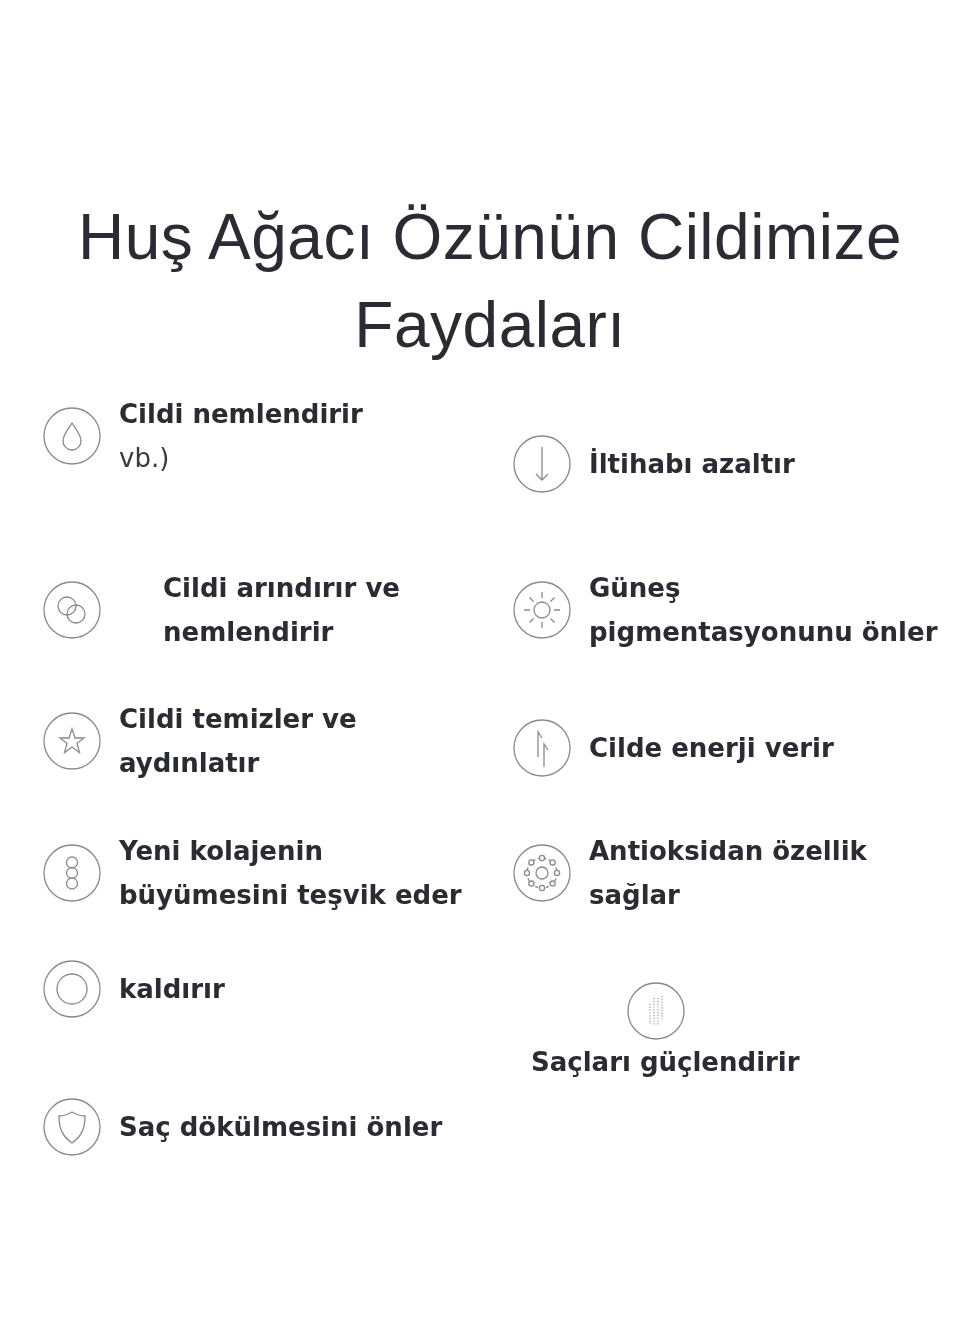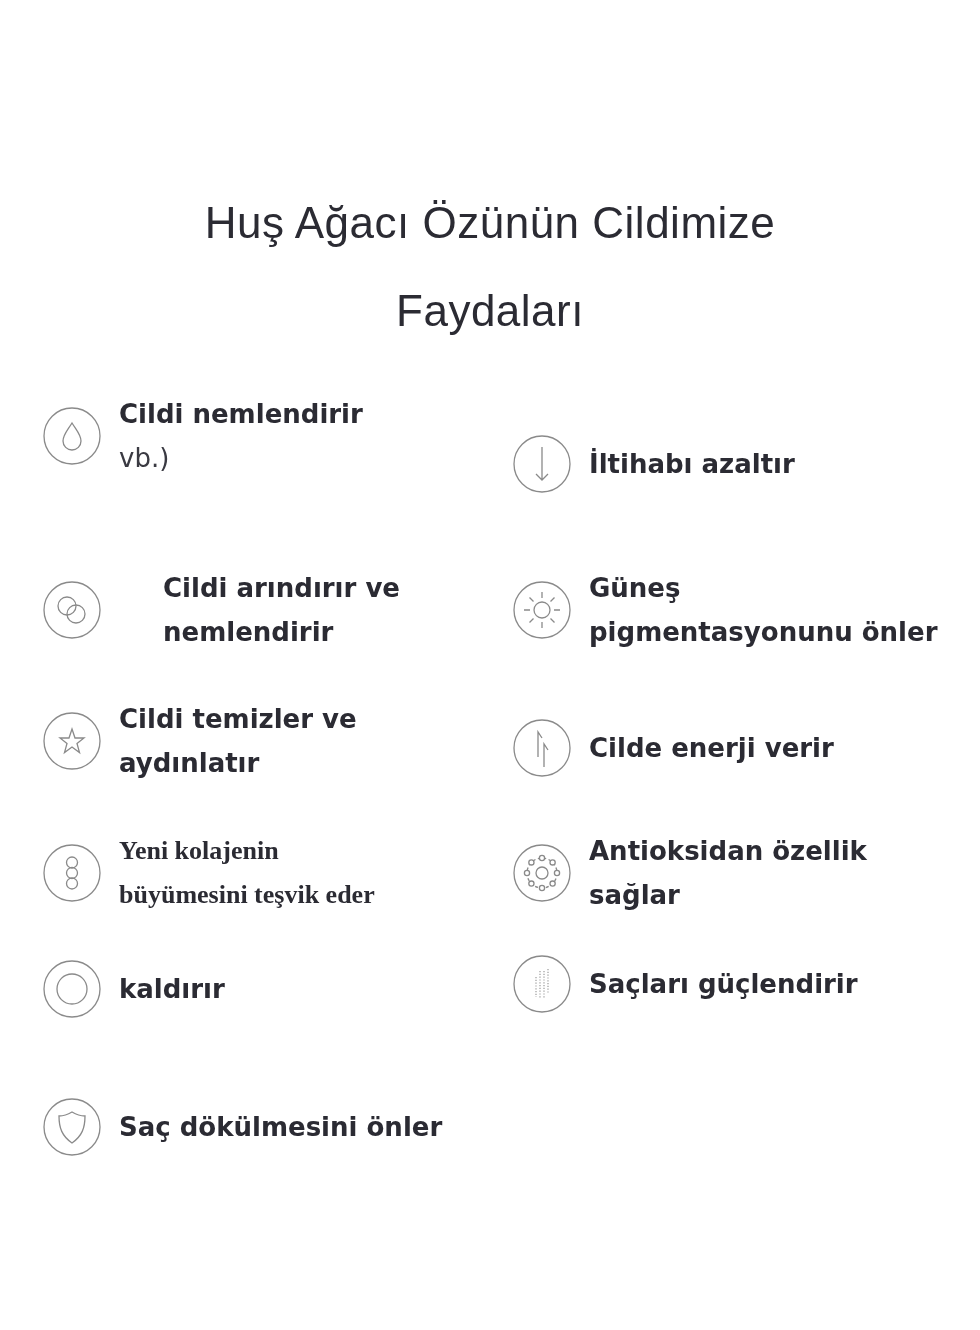--- a/index.html
+++ b/index.html
@@ -1,20 +1,20 @@
 <!DOCTYPE html>
 <html><head>
 <meta charset="utf-8">
 <style>
   html, body { margin: 0; padding: 0; background: #ffffff; }
   body { width: 980px; height: 1330px; position: relative; overflow: hidden;
          font-family: "DejaVu Sans", "Liberation Sans", sans-serif; color: #2a2a30; }
   .title { position: absolute; left: 0; top: 150px; width: 980px; text-align: center;
            font-family: "Liberation Sans", "DejaVu Sans", sans-serif;
-           font-size: 44px; line-height: 88px; color: #2b2b33; font-weight: normal; letter-spacing: 0.5px; }
+           font-size: 64px; line-height: 88px; color: #2b2b33; font-weight: normal; letter-spacing: 0.5px; }
   .item { position: absolute; display: flex; align-items: center; }
   .icon { width: 58px; height: 58px; flex: 0 0 58px; }
   .icon svg { width: 58px; height: 58px; display: block; }
   .text { margin-left: 18px; font-size: 26px; line-height: 44px; color: #2b2b33; }
   .bold { font-weight: bold; }
   .normal { font-weight: normal; color: #3a3a42; }
   .line { display: block; white-space: nowrap; }
 </style>
 </head>
 <body>
@@ -57,21 +57,21 @@
       <circle cx="29" cy="29" r="28"></circle>
       <path d="M29 17 L32 26 L41 26 L34 31.5 L36.5 40.5 L29 35 L21.5 40.5 L24 31.5 L17 26 L26 26 Z"></path>
     </svg>
   </div>
   <div class="text bold">
     <span class="line">Cildi temizler ve</span>
     <span class="line">aydınlatır</span>
   </div>
 </div>
 
-<div class="item" style="left:43px; top:829px;font-family:Liberation Serif, serif;">
+<div class="item" style="left:43px; top:829px;">
   <div class="icon">
     <svg viewBox="0 0 58 58" fill="none" stroke="#8a8a8a" stroke-width="1.3">
       <circle cx="29" cy="29" r="28"></circle>
       <circle cx="29" cy="18.5" r="5.5"></circle>
       <circle cx="29" cy="29" r="5.5"></circle>
       <circle cx="29" cy="39.5" r="5.5"></circle>
     </svg>
   </div>
   <div class="text bold">
     <span class="line">Yeni kolajenin</span>
@@ -157,21 +157,21 @@
       <circle cx="14" cy="29" r="2.6" fill="#fff"></circle>
       <circle cx="18.4" cy="18.4" r="2.6" fill="#fff"></circle>
     </svg>
   </div>
   <div class="text bold">
     <span class="line">Antioksidan özellik</span>
     <span class="line">sağlar</span>
   </div>
 </div>
 
-<div class="item" style="left:513px; top:955px;">
+<div class="item" style="left:513px; top:982px;flex-direction:column;">
   <div class="icon">
     <svg viewBox="0 0 58 58" fill="none" stroke="#9a9a9a" stroke-width="1.2" stroke-dasharray="1.2 1.6">
       <circle cx="29" cy="29" r="28" stroke="#8a8a8a" stroke-width="1.3" stroke-dasharray="none"></circle>
       <path d="M23 22 L23 42"></path>
       <path d="M27 16 L27 44"></path>
       <path d="M31 16 L31 44"></path>
       <path d="M35 14 L35 38"></path>
     </svg>
   </div>
   <div class="text bold">

